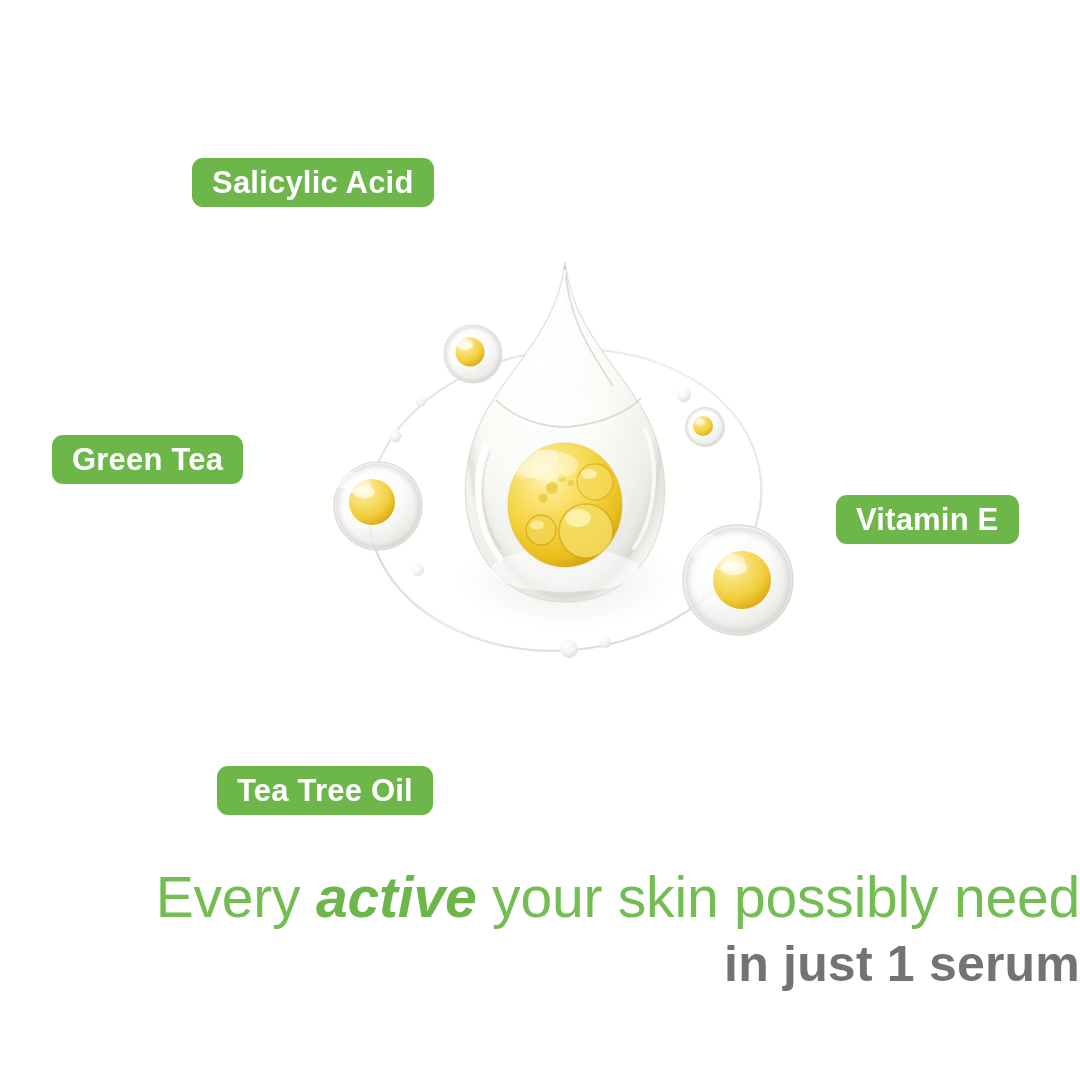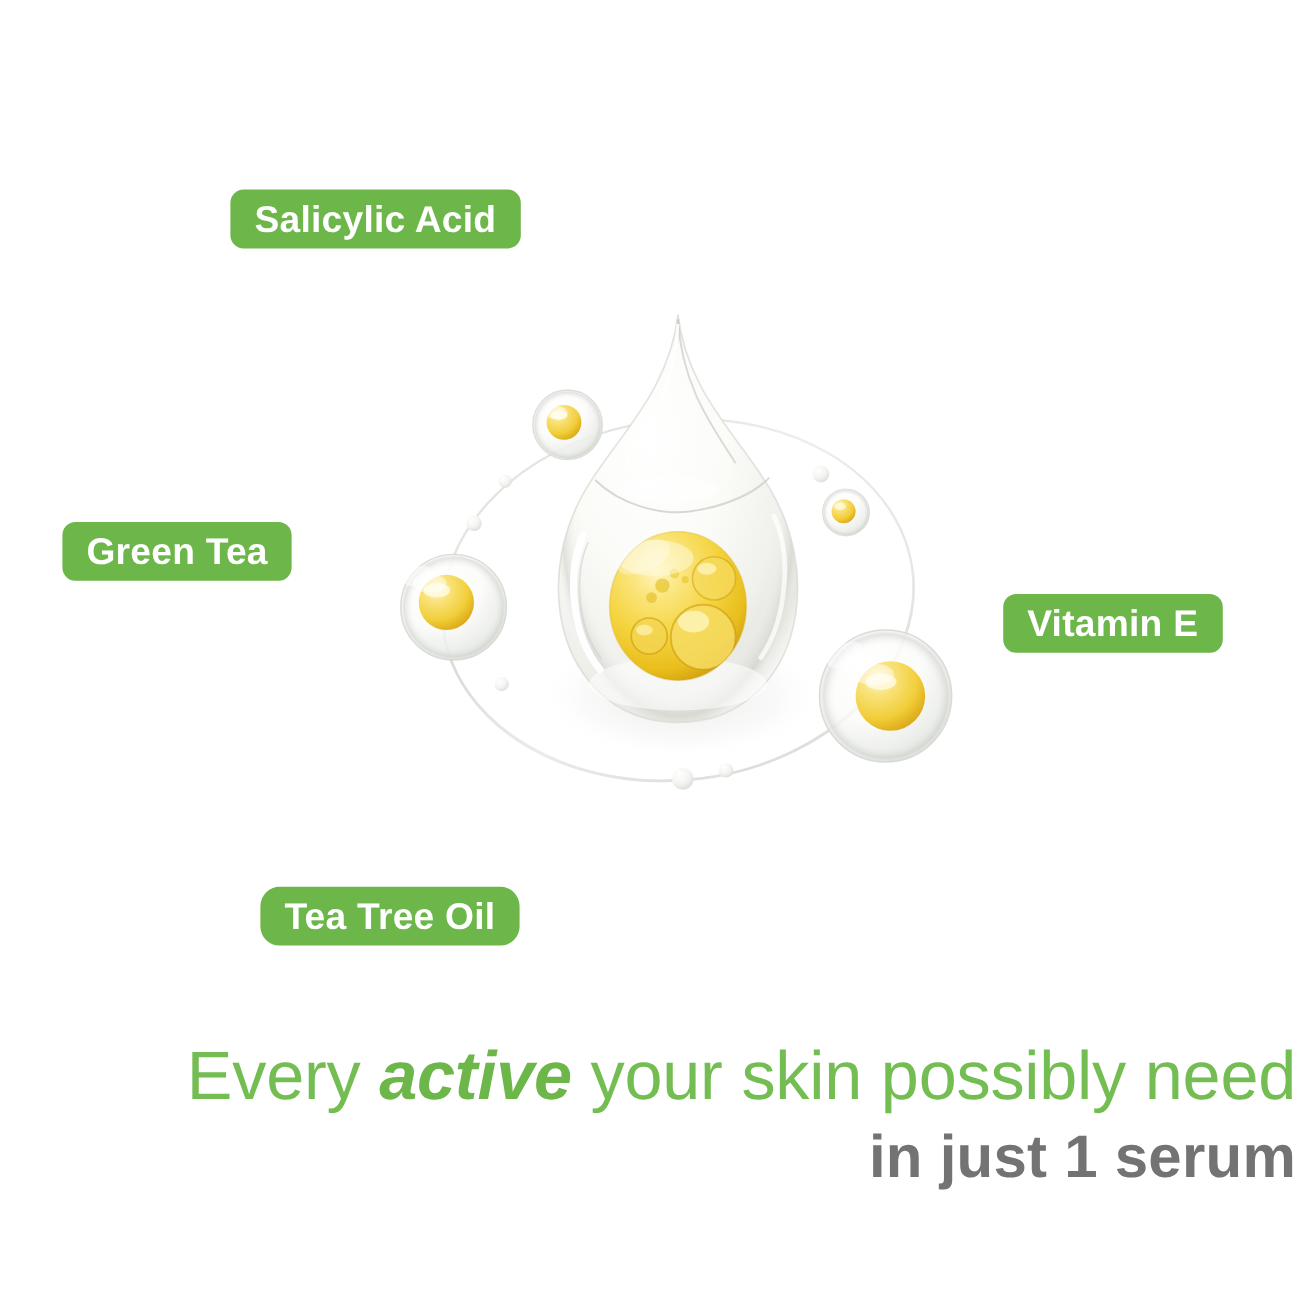--- a/index.html
+++ b/index.html
@@ -31,21 +31,21 @@
     font-size: 31px;
     font-weight: 700;
     letter-spacing: 0.2px;
     white-space: nowrap;
     line-height: 1;
   }
   .b-salicylic { left: 192px;  top: 158px; }
   .b-zinc      { left: 722px;  top: 158px; }
   .b-greentea  { left: 52px;   top: 435px; }
   .b-vitamine  { left: 836px;  top: 463px; margin-top: 32px; }
-  .b-teatree   { left: 217px;  top: 739px; border-radius: 16px; }
+  .b-teatree   { left: 217px;  top: 766px; }
   .b-mandellic { left: 674px;  top: 766px; }
 
   
   #art {
     position: absolute;
     left: 300px;
     top: 240px;
     width: 530px;
     height: 460px;
   }

